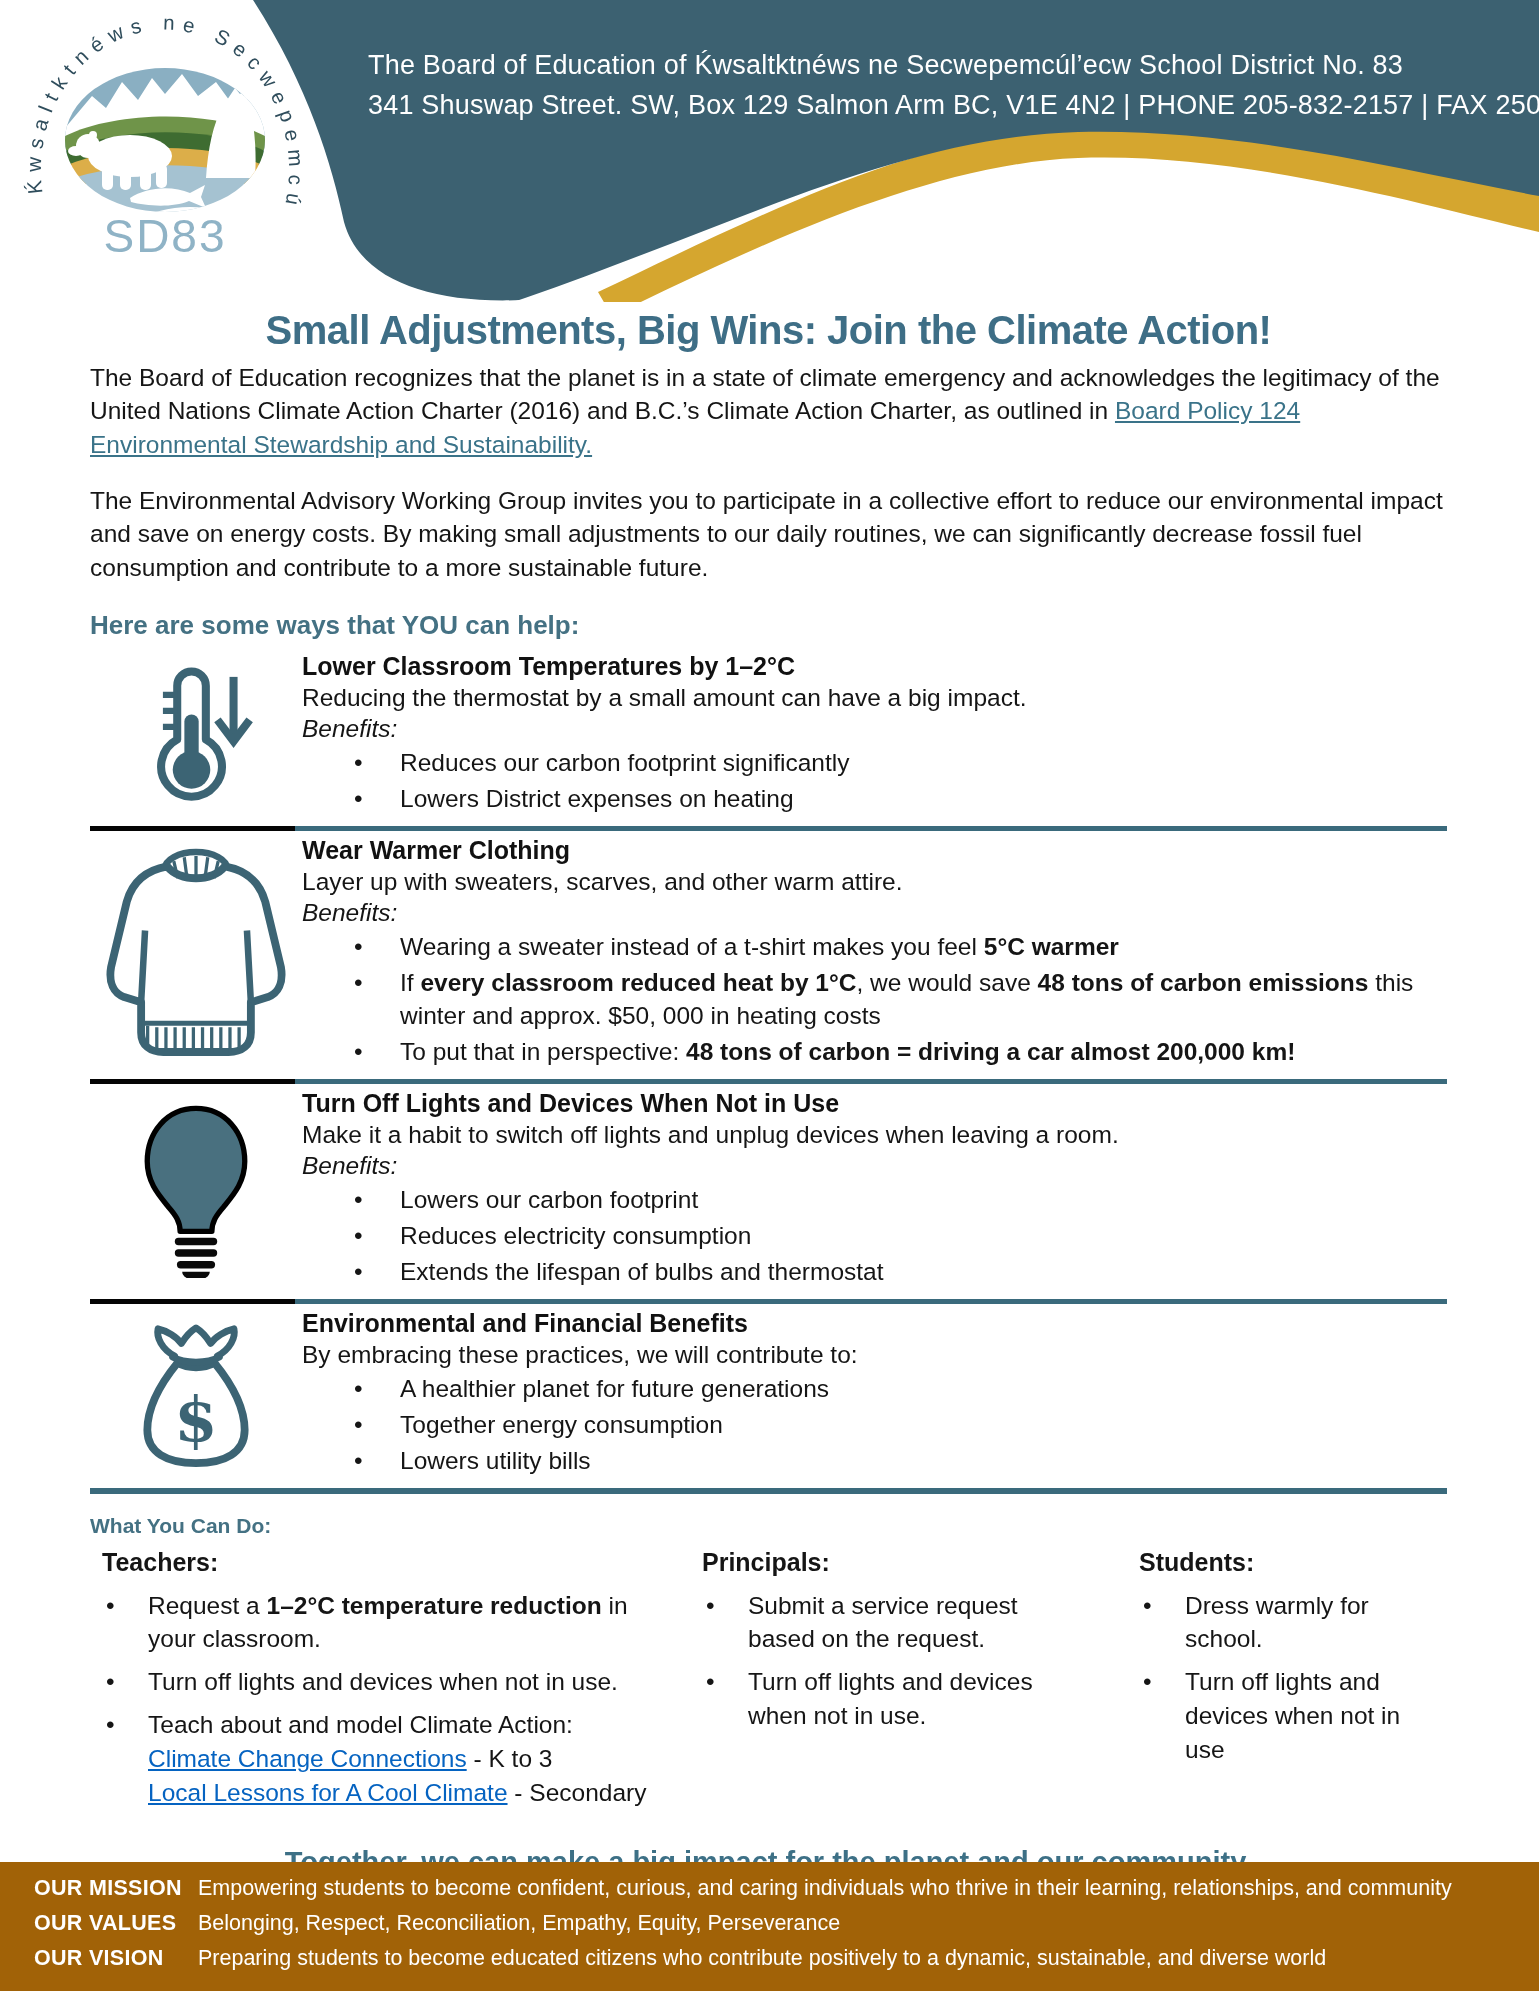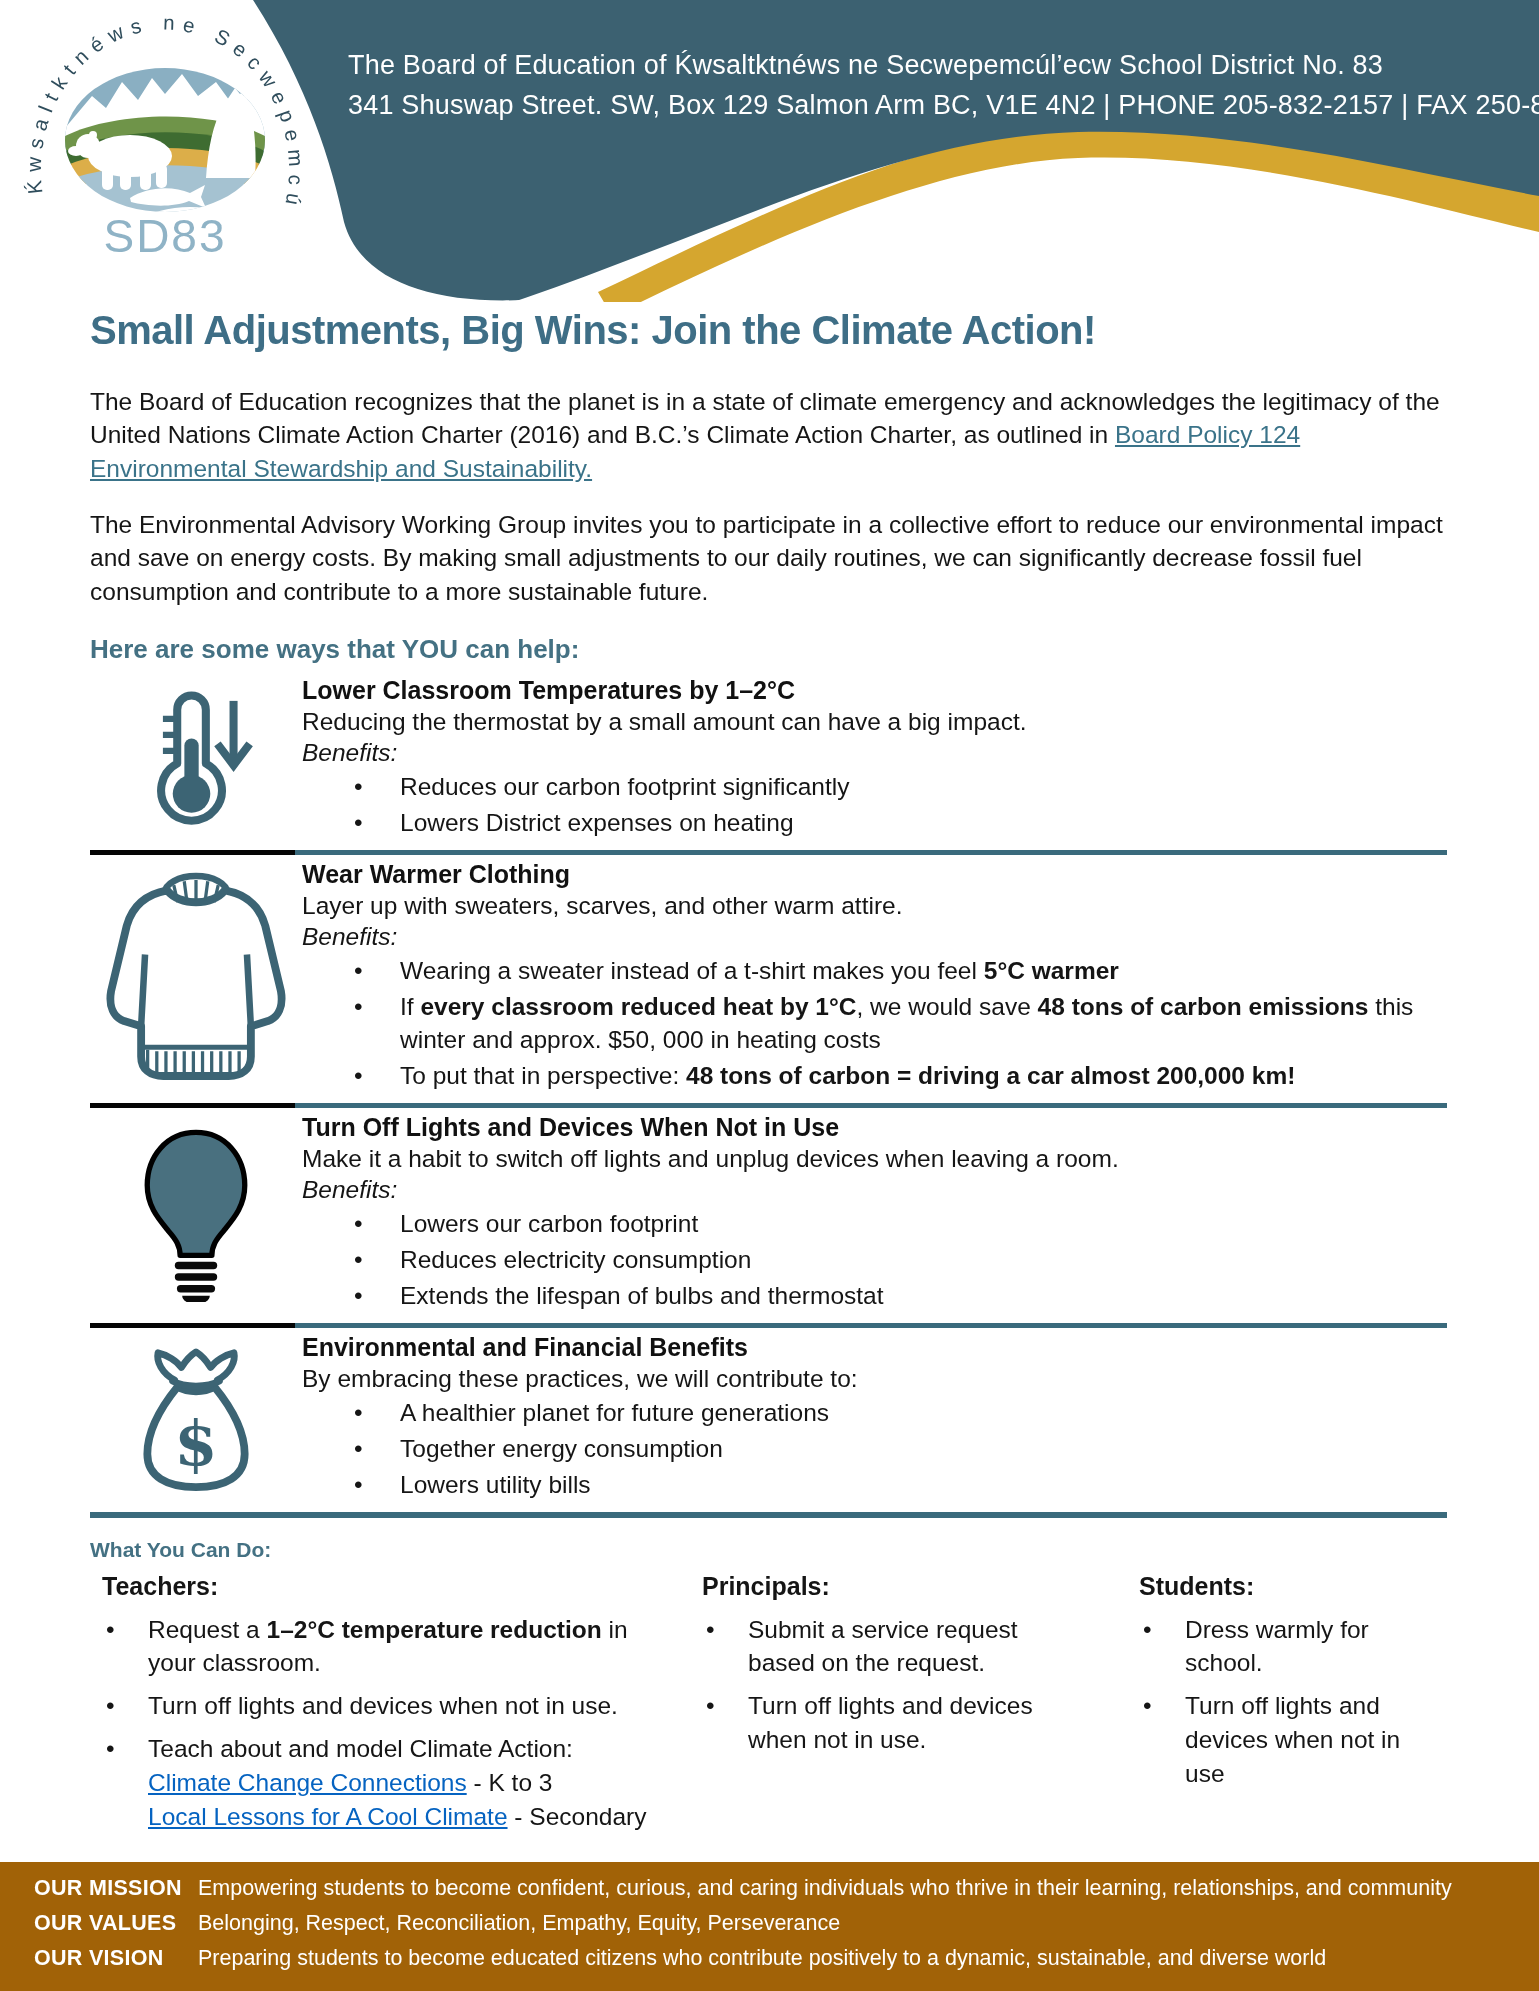--- a/index.html
+++ b/index.html
@@ -5,27 +5,27 @@
   html,body{margin:0;padding:0;background:#fff;}
   .page{position:relative;width:1539px;height:1991px;background:#fff;overflow:hidden;
         font-family:"Liberation Sans",sans-serif;color:#151515;}
   .b{font-weight:bold}
   .link-teal{color:#3a7389;text-decoration:underline;cursor:pointer;}
   .link-blue{color:#0563c1;text-decoration:underline;cursor:pointer;}
 
   
   .header{position:relative;height:302px;}
   .header svg{display:block;}
-  .hdr-line{position:absolute;left:348px;color:#ffffff;font-size:27px;letter-spacing:.2px;white-space:nowrap;}
+  .hdr-line{position:absolute;left:368px;color:#ffffff;font-size:27px;letter-spacing:.2px;white-space:nowrap;}
   .hdr-line1{top:50px;}
   .hdr-line2{top:90px;}
 
   
   .content{padding:0 92px 0 90px;}
-  .doc-title{color:#3e6e86;font-size:40px;font-weight:bold;margin:6px 0 32px;letter-spacing:-.5px;}
+  .doc-title{text-align:center;color:#3e6e86;font-size:40px;font-weight:bold;margin:6px 0 8px;letter-spacing:-.5px;}
   p.intro{font-size:24.5px;line-height:1.36;margin:0 0 23px;}
   .ways-heading{color:#447183;font-size:26px;font-weight:bold;margin:26px 0 6px;}
 
   .section{display:grid;grid-template-columns:212px 1fr;align-items:center;padding:5px 0 7px;}
   .icon-cell{display:flex;justify-content:center;align-items:center;}
   .section-title{font-size:25px;font-weight:bold;color:#111;}
   .section-desc{font-size:24.5px;margin-top:3px;}
   .benefits-label{font-size:24.5px;font-style:italic;margin-top:3px;}
   ul.bullets{list-style:none;margin:3px 0 0;padding:0 0 0 52px;}
   ul.bullets li{font-size:24.5px;line-height:1.36;padding-left:46px;position:relative;margin-bottom:3px;}

